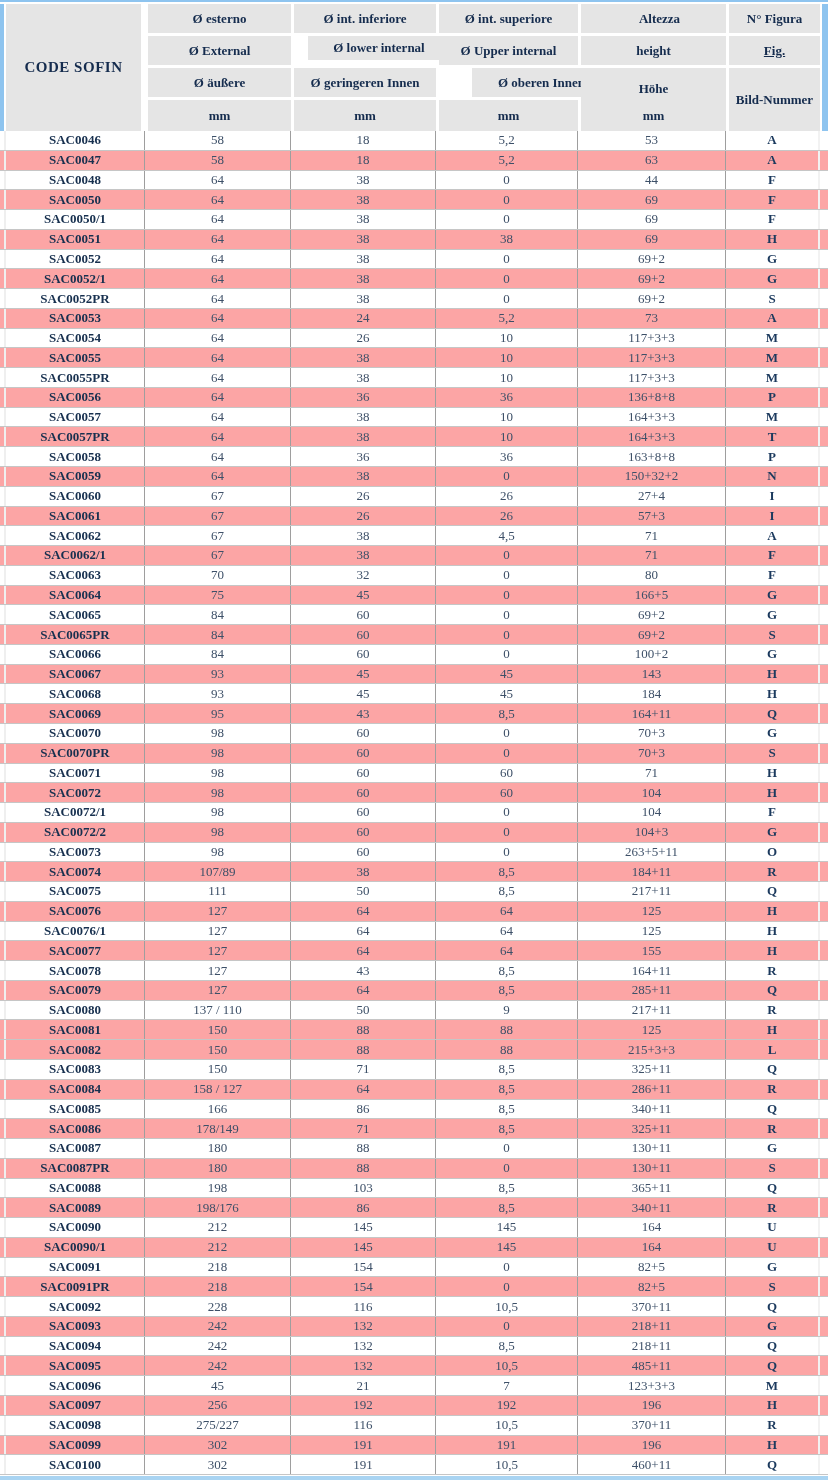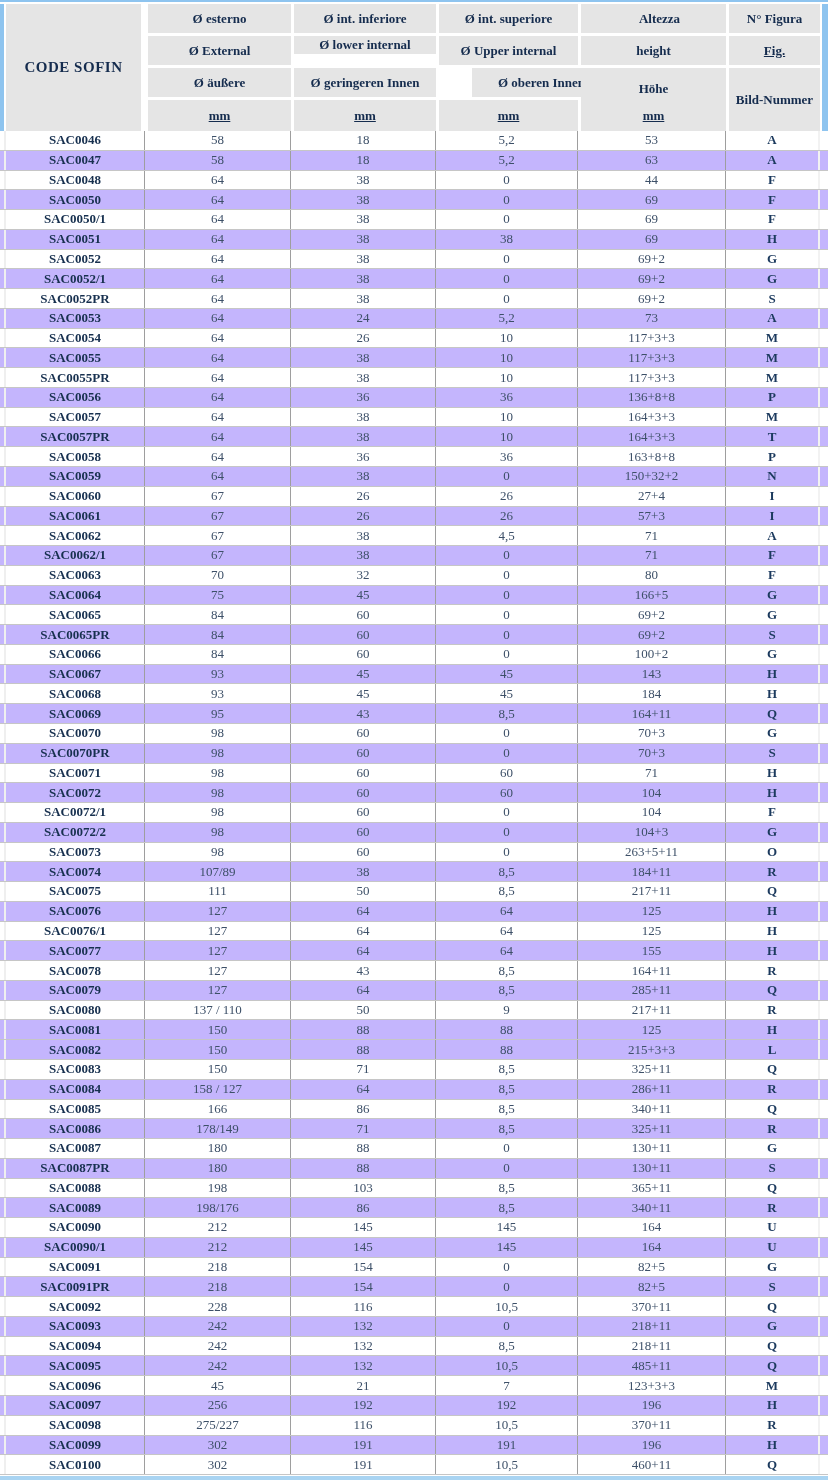--- a/index.html
+++ b/index.html
@@ -20,33 +20,33 @@
   .hcell {
     position: absolute;
     background: #e5e5e5;
     color: #152c4e;
     font-weight: bold;
     font-size: 13px;
     display: flex; align-items: center; justify-content: center;
     text-align: center;
   }
   .hcell.code-head { font-size: 15px; letter-spacing: .5px; }
-  .hcell.mm { text-decoration: underline; }
+  .hcell.mm { }
   .hsliver { position: absolute; background: #8ec4ef; }
 
   
   .tbody { width: 828px; height: 1345px; display: flex; flex-direction: column; }
   .trow {
     height: calc(1345px / 68);
     display: grid;
     grid-template-columns: 6px 139px 146px 145px 142px 148px 94px 8px;
     background: #ffffff;
     border-bottom: 1px solid #c6c6c6;
   }
-  .trow.shaded { background: #c4b5fd; }
+  .trow.shaded { background: #fca5a5; }
   .cell {
     display: flex; align-items: center; justify-content: center;
     font-size: 13px;
     color: #3d5068;
     overflow: hidden;
     white-space: nowrap;
   }
   .cell.c0 { border-right: 2px solid #efefef; }           
   .cell.c1 { font-weight: bold; color: #17304f; border-right: 1px solid #9e9e9e; } 
   .cell.c2, .cell.c3, .cell.c4, .cell.c5 { border-right: 1px solid #9e9e9e; }
@@ -87,21 +87,21 @@
 
     <div class="hcell code-head" style="left:6px; top:0; width:135px; height:127px;">CODE SOFIN</div>
 
     <div class="hcell" style="left:148px; top:0; width:143px; height:29px;">Ø esterno</div>
     <div class="hcell" style="left:294px; top:0; width:142px; height:29px;">Ø int. inferiore</div>
     <div class="hcell" style="left:439px; top:0; width:139px; height:29px;">Ø int. superiore</div>
     <div class="hcell" style="left:581px; top:0; width:145px; height:29px;padding-left:12px;">Altezza</div>
     <div class="hcell" style="left:729px; top:0; width:91px; height:29px;">N° Figura</div>
 
     <div class="hcell" style="left:148px; top:32px; width:143px; height:29px;">Ø External</div>
-    <div class="hcell" style="left:294px; top:32px; width:142px; height:18px;">Ø lower internal</div>
+    <div class="hcell" style="left:308px; top:32px; width:142px; height:24px;">Ø lower internal</div>
     <div class="hcell" style="left:439px; top:32px; width:139px; height:29px;">Ø Upper internal</div>
     <div class="hcell" style="left:581px; top:32px; width:145px; height:29px;">height</div>
     <div class="hcell" style="left:729px; top:32px; width:91px; height:29px;text-decoration:underline;">Fig.</div>
 
     <div class="hcell" style="left:148px; top:64px; width:143px; height:29px;">Ø äußere</div>
     <div class="hcell" style="left:294px; top:64px; width:142px; height:29px;">Ø geringeren Innen</div>
     <div class="hcell" style="left:439px; top:64px; width:139px; height:29px;margin-left:33px;">Ø oberen Innen</div>
     <div class="hcell" style="left:581px; top:64px; width:145px; height:42px;">Höhe</div>
     <div class="hcell" style="left:729px; top:64px; width:91px; height:63px;font-family:Liberation Serif, serif;">Bild-Nummer</div>
 

